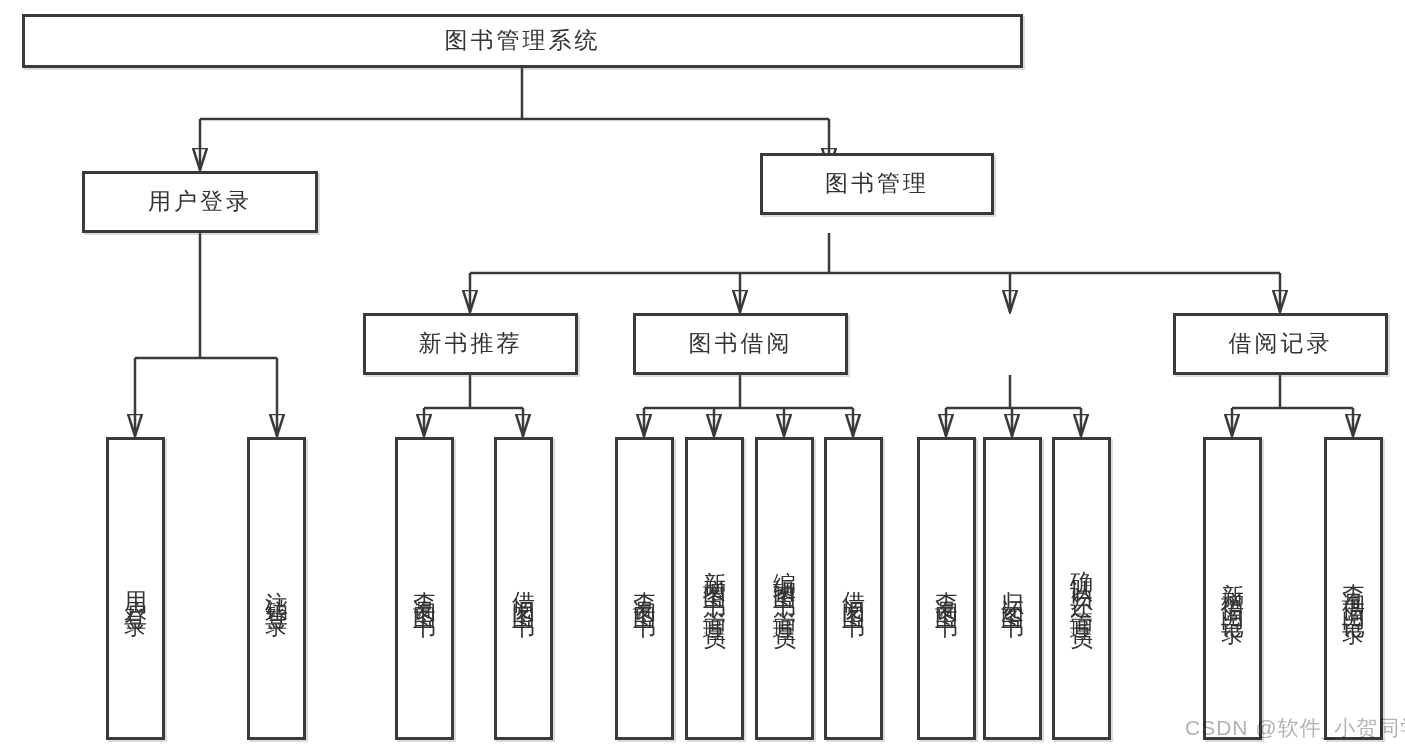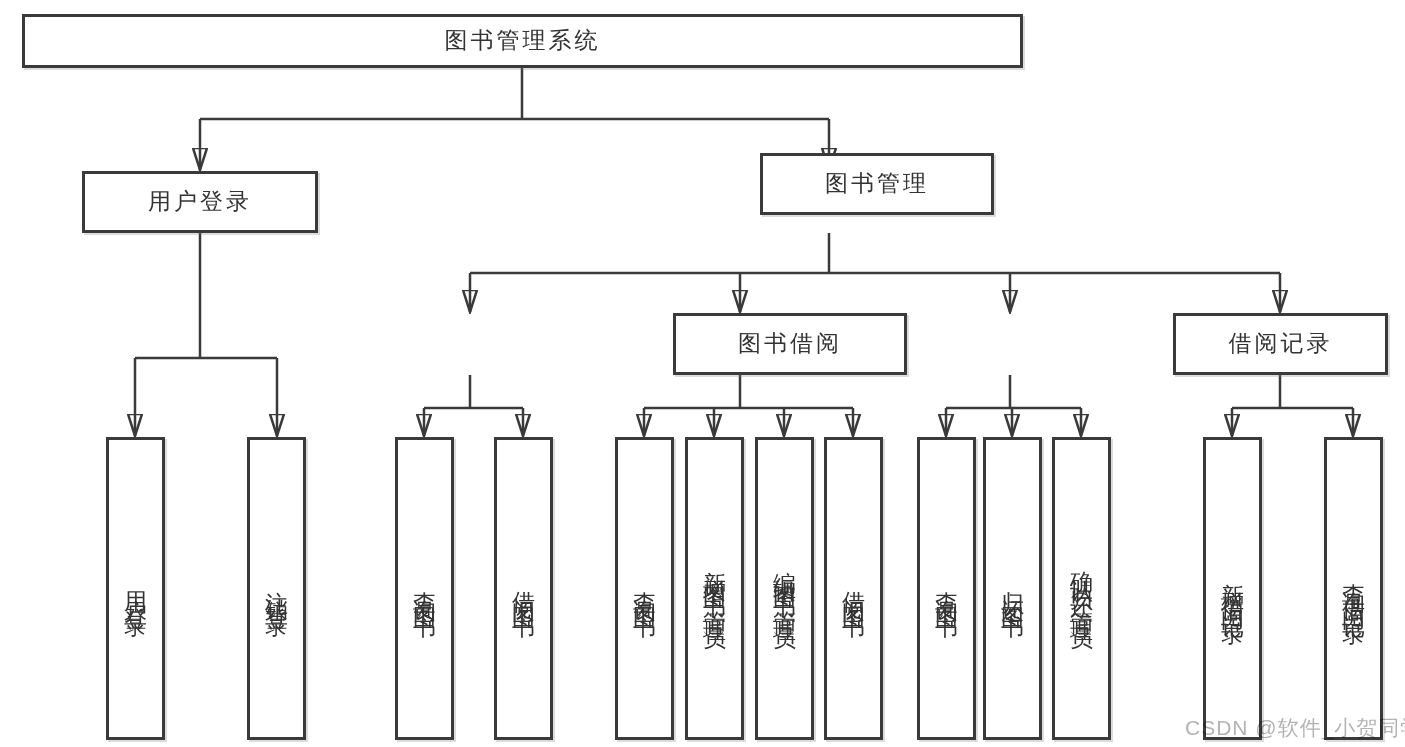--- a/index.html
+++ b/index.html
@@ -115,21 +115,24 @@
     <span class="lbl">图书管理系统</span>
   </div>
 
   <div class="node" style="left:82px; top:171px; width:236px; height:62px;">
     <span class="lbl">用户登录</span>
   </div>
   <div class="node" style="left:712px; top:153px; width:234px; height:62px;margin-left:48px;">
     <span class="lbl">图书管理</span>
   </div>
 
-  <div class="node" style="left:633px; top:313px; width:234px; height:62px;margin-left:40px;">
+  <div class="node" style="left:363px; top:313px; width:215px; height:62px;">
+    <span class="lbl">新书推荐</span>
+  </div>
+  <div class="node" style="left:633px; top:313px; width:215px; height:62px;">
     <span class="lbl">图书借阅</span>
   </div>
   <div class="node" style="left:1173px; top:313px; width:215px; height:62px;">
     <span class="lbl">借阅记录</span>
   </div>
 
   <div class="node" style="left:106px; top:437px; width:59px; height:303px;">
     <span class="lbl vert">用户登录</span>
   </div>
   <div class="node" style="left:247px; top:437px; width:59px; height:303px;">

